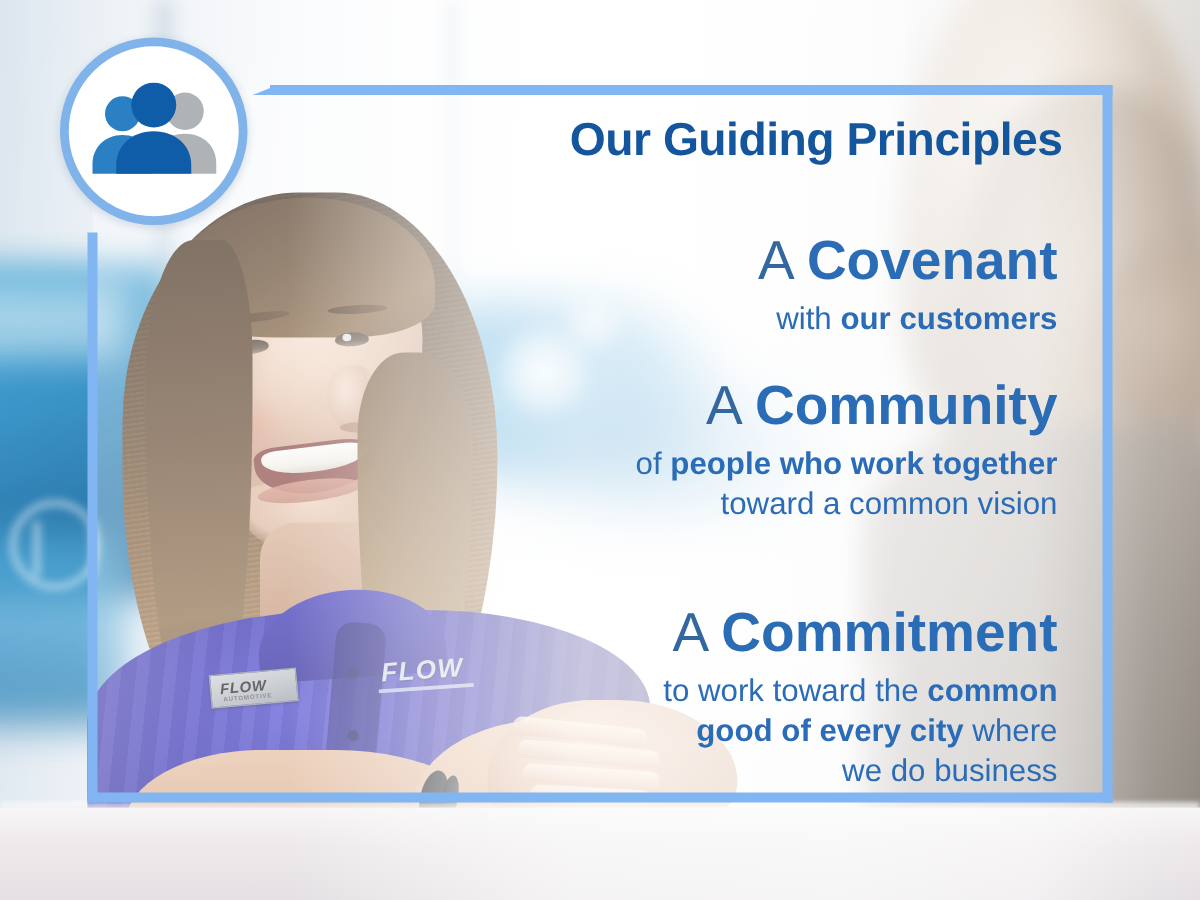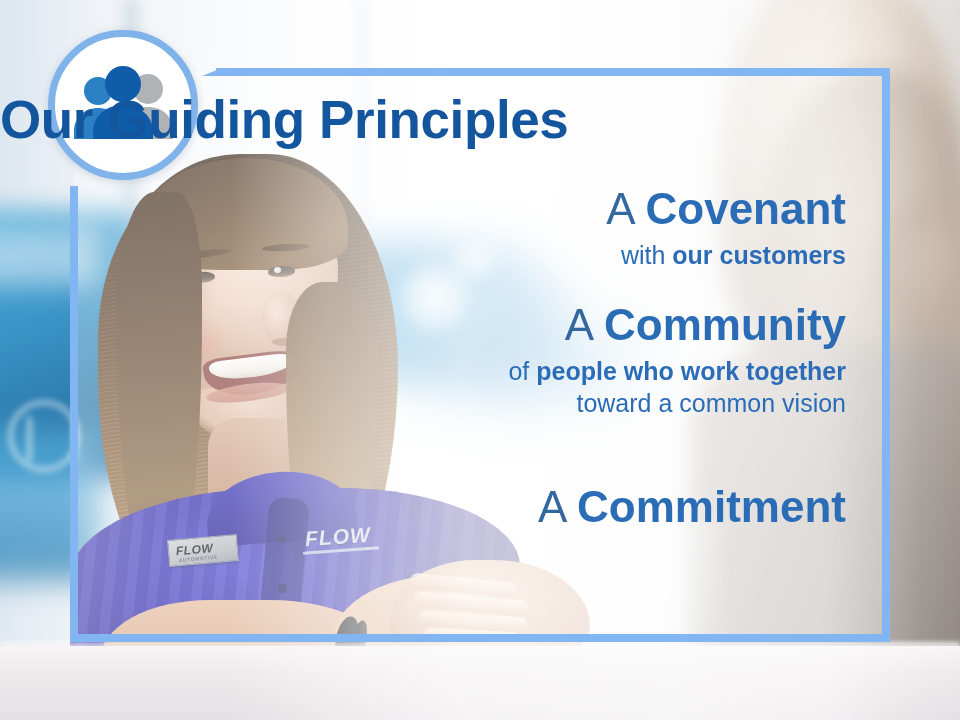--- a/index.html
+++ b/index.html
@@ -409,22 +409,23 @@
     border:7px solid #7fb3ea;
     box-shadow:0 2px 8px rgba(40,70,110,.18);
   }
   .icon-badge svg{ position:absolute; left:50%; top:50%; transform:translate(-50%,-50%); }
 
   
   .content{ position:absolute; left:0; top:0; width:960px; height:720px; }
 
   .title{
     position:absolute; left:0; top:93px; width:892px;
+    text-align:right;
     padding-right:42px;
-    font-size:53px;
+    font-size:37px;
     font-weight:bold;
     letter-spacing:-.4px;
     color:#14569e;
     line-height:1;
     white-space:nowrap;
   }
 
   .principle{ position:absolute; width:892px; text-align:right; padding-right:46px; }
 
   .p-head{
@@ -583,16 +584,21 @@
       <div class="p-sub">
         <span class="row"><span>with </span><b>our customers</b></span>
       </div>
     </div>
 
     <div class="principle pr3">
       <div class="p-head">
         <span class="lite">A</span>
         <span class="bold">Commitment</span>
       </div>
+      <div class="p-sub">
+        <span class="row"><span>to work toward the </span><b>common</b></span>
+        <span class="row"><b>good of every city</b><span> where</span></span>
+        <span class="row"><span>we do business</span></span>
+      </div>
     </div>
   </div>
 
 </div>
 
 </body></html>

